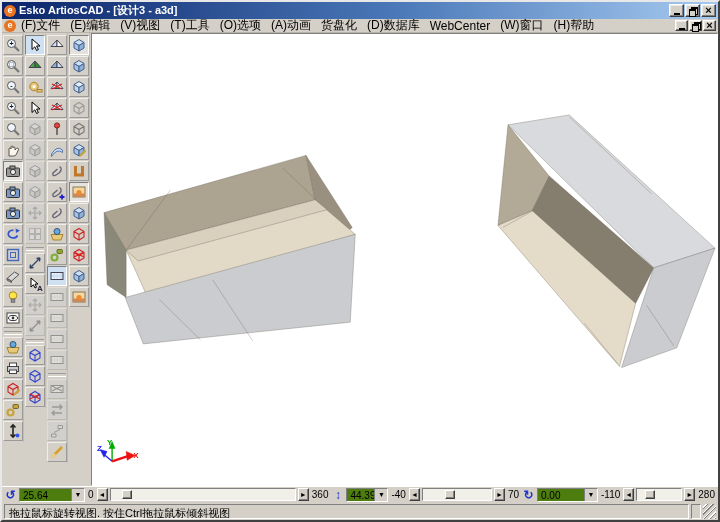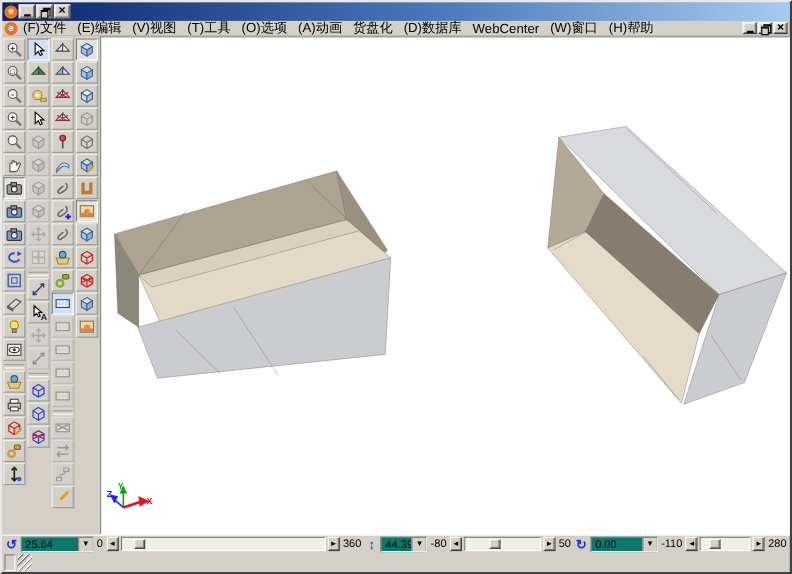--- a/index.html
+++ b/index.html
@@ -30,41 +30,42 @@
   .tb.dis{filter:grayscale(1) opacity(.45);}
   .tb svg{width:16px;height:16px;display:block;}
   .tsep{width:18px;height:4px;border-top:1px solid #9a9a9a;border-bottom:1px solid #fff;margin:2px 0;}
   .viewport{flex:1;position:relative;background:#fff;border:1px solid;border-color:#808080 #fff #fff #808080;min-width:0;}
   .viewport svg{position:absolute;inset:0;width:100%;height:100%;}
   
   .rotbar{height:16px;flex:0 0 auto;display:flex;align-items:center;padding:1px 2px;gap:2px;border-top:1px solid #fff;}
   .rgroup{display:flex;align-items:center;gap:2px;height:14px;}
   .rgroup.grow{flex:1;}
   .ricon{font-size:12px;color:#2233cc;font-weight:bold;line-height:1;width:13px;text-align:center;}
-  .combo{display:flex;height:14px;border:1px solid;border-color:#808080 #fff #fff #808080;background:#0f766e;}
+  .combo{display:flex;height:14px;border:1px solid;border-color:#808080 #fff #fff #808080;background:#4d7c0f;}
   .cval{font-size:10px;padding:1px 2px 0 3px;flex:1;white-space:nowrap;overflow:hidden;}
   .cbtn{width:13px;background:#d4d0c8;border-left:1px solid #808080;font-size:7px;display:flex;align-items:center;justify-content:center;color:#000;}
   .rlbl{font-size:10px;white-space:nowrap;padding:0 1px;}
   .abtn{width:11px;height:13px;background:#d4d0c8;border:1px solid;border-color:#fff #404040 #404040 #fff;box-shadow:inset -1px -1px 0 #808080;font-size:7px;display:flex;align-items:center;justify-content:center;padding:0;color:#000;}
   .track{height:13px;background:#f0efe8;border:1px solid;border-color:#808080 #fff #fff #808080;position:relative;}
   .track.grow{flex:1;}
   .thumb{position:absolute;top:1px;width:10px;height:9px;background:#d4d0c8;border:1px solid;border-color:#fff #404040 #404040 #fff;box-shadow:inset -1px -1px 0 #808080;}
   
   .statusbar{height:18px;flex:0 0 auto;display:flex;align-items:stretch;gap:2px;padding:2px 2px 1px 2px;}
   .spanel{flex:1;border:1px solid;border-color:#808080 #fff #fff #808080;font-size:11px;padding:1px 4px;white-space:nowrap;overflow:hidden;}
   .spanel2{width:10px;border:1px solid;border-color:#808080 #fff #fff #808080;}
   .sgrip{width:13px;background:repeating-linear-gradient(135deg,#d4d0c8 0 2px,#fff 2px 3px,#808080 3px 4px);}
 </style>
 </head>
 <body>
 
 <div class="win">
 
   <div class="titlebar">
     <span class="esko">e</span>
+    <span class="titletext">Esko ArtiosCAD - [设计3 - a3d]</span>
     <button class="wbtn">
         <span class="gl-min"></span>
       </button>
     <button class="wbtn">
         <span class="gl-rest"></span>
       </button>
     <button class="wbtn">
         <span class="gl-close">×</span>
       </button>
   </div>
@@ -616,42 +617,43 @@
         </span>
         <button class="abtn">►</button>
         <span class="rlbl">360</span>
       </div>
       <div class="rgroup">
         <span class="ricon">↕</span>
         <span class="combo" style="width:42px">
           <span class="cval">44.39</span>
           <span class="cbtn">▼</span>
         </span>
-        <span class="rlbl">-80</span>
+        <span class="rlbl">-40</span>
         <button class="abtn">◄</button>
         <span class="track" style="width:70px">
           <span class="thumb" style="left:33%"></span>
         </span>
         <button class="abtn">►</button>
-        <span class="rlbl">50</span>
+        <span class="rlbl">70</span>
       </div>
       <div class="rgroup">
         <span class="ricon">↻</span>
         <span class="combo" style="width:61px">
           <span class="cval">0.00</span>
           <span class="cbtn">▼</span>
         </span>
         <span class="rlbl">-110</span>
         <button class="abtn">◄</button>
         <span class="track" style="width:46px">
           <span class="thumb" style="left:18%"></span>
         </span>
         <button class="abtn">►</button>
         <span class="rlbl">280</span>
       </div>
     </div>
 
   <div class="statusbar">
+    <div class="spanel">拖拉鼠标旋转视图. 按住Ctrl拖拉鼠标倾斜视图</div>
     <div class="spanel2"></div>
     <div class="sgrip"></div>
   </div>
 
 </div>
 
 </body></html>

